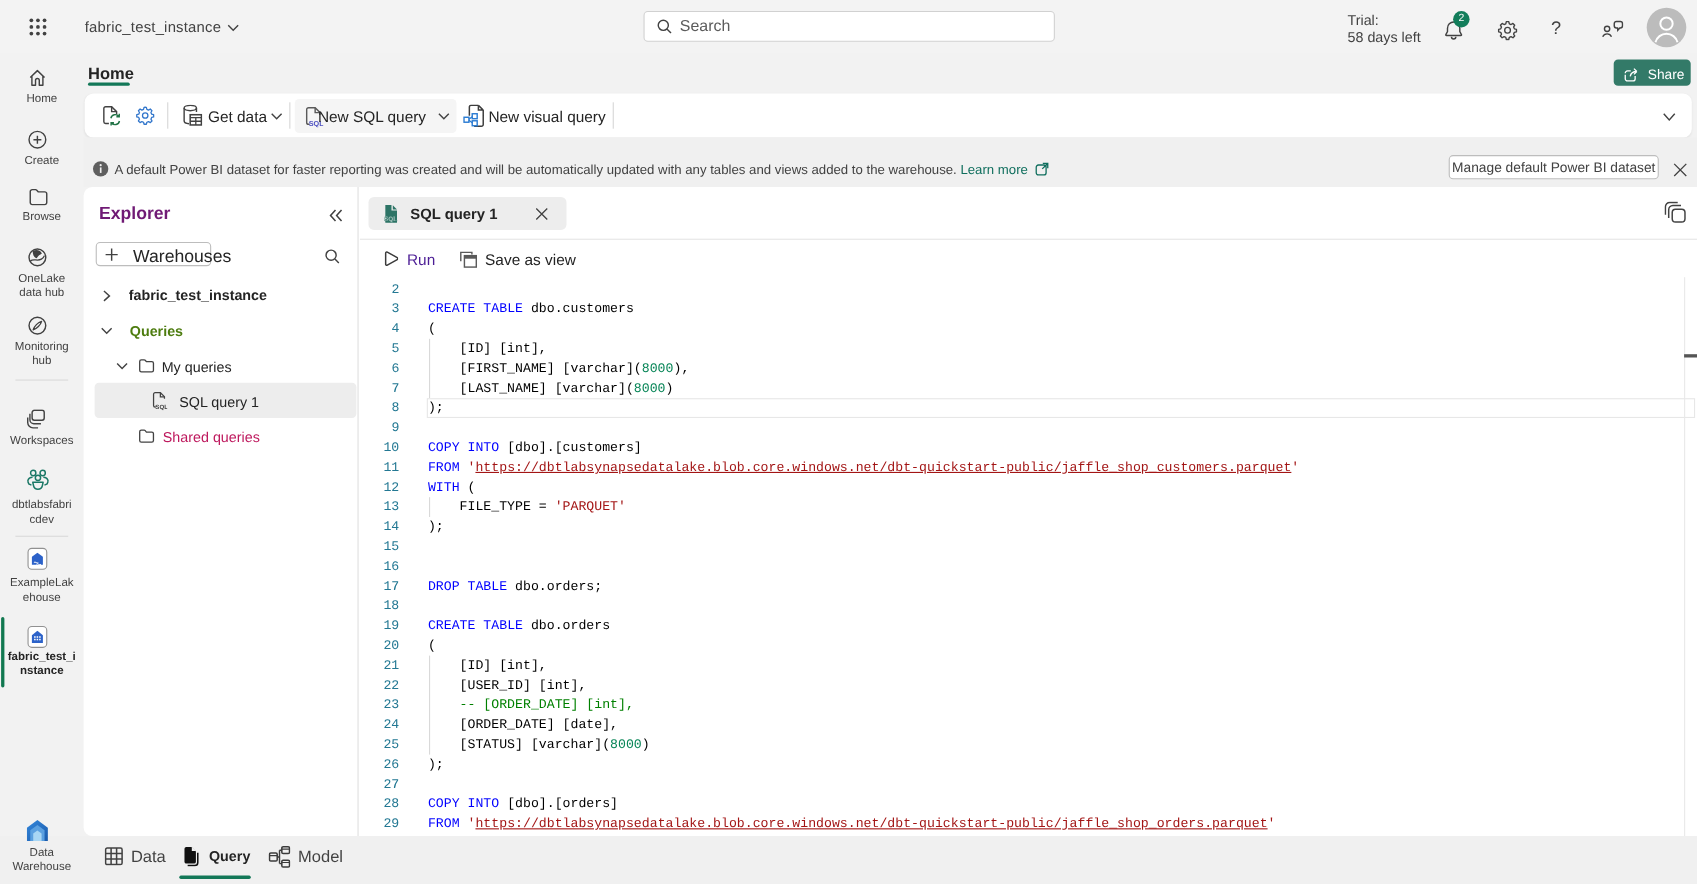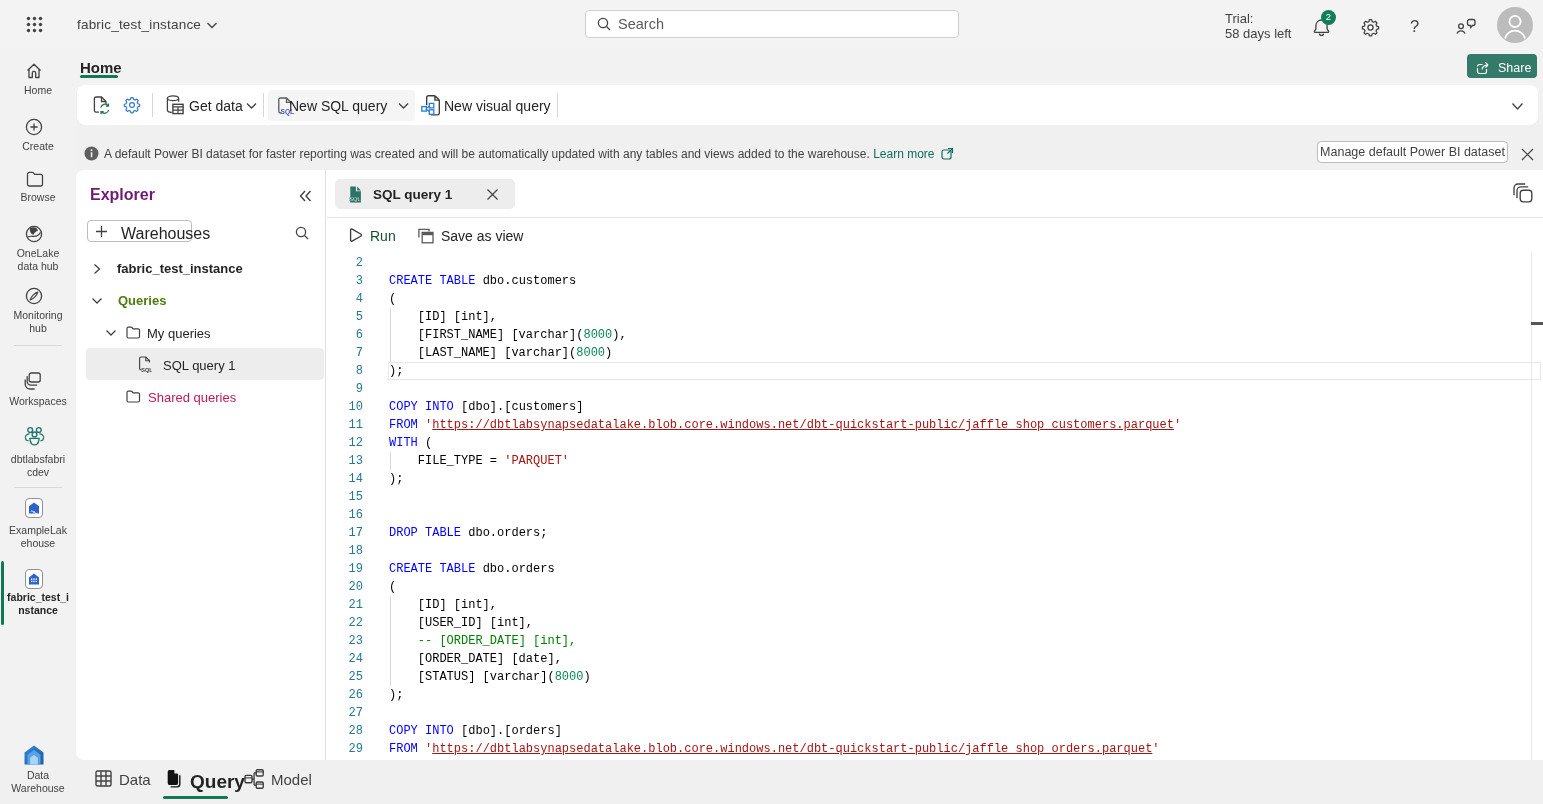--- a/index.html
+++ b/index.html
@@ -284,21 +284,21 @@
   <svg class="abs" style="left:1186px;top:13px" width="20" height="20" viewBox="0 0 20 20">
       <rect x="7.2" y="7.2" width="11.6" height="11.6" rx="3" fill="none" stroke="#424242" stroke-width="1.35"></rect>
       <path d="M4 15.2 V7.8 A3.9 3.9 0 0 1 7.8 3.9 H15.2" fill="none" stroke="#424242" stroke-width="1.35"></path>
       <path d="M1 12.2 V4.9 A3.9 3.9 0 0 1 4.9 1 H12.2" fill="none" stroke="#424242" stroke-width="1.35"></path>
     </svg>
   <div class="abs" style="left:0;top:47px;width:1216px;height:1px;background:#e5e5e5"></div>
 
   <svg class="abs" style="left:22px;top:58px" width="13" height="16" viewBox="0 0 13 16">
       <path d="M1.6 2 a1 1 0 0 1 1.5-.87 l9 5.1 a1 1 0 0 1 0 1.74 l-9 5.1 A1 1 0 0 1 1.6 12.2 z" fill="none" stroke="#3b3b3b" stroke-width="1.35"></path>
     </svg>
-  <div class="abs" style="left:43px;top:58px;font-size:14px;color:#14532d">Run</div>
+  <div class="abs" style="left:43px;top:58px;font-size:14px;color:#4c1d95">Run</div>
   <svg class="abs" style="left:91px;top:58px" width="16" height="16" viewBox="0 0 16 16">
       <path d="M.9 9.6 V1.4 H11 V3.4" fill="none" stroke="#5a5a5a" stroke-width="1.3"></path>
       <rect x="4.2" y="4.4" width="10.8" height="10.4" fill="none" stroke="#5a5a5a" stroke-width="1.3"></rect>
       <rect x="4.2" y="4.4" width="10.8" height="2.8" fill="#5a5a5a"></rect>
     </svg>
   <div class="abs" style="left:114px;top:58px;font-size:14px;color:#242424">Save as view</div>
 
   <div class="abs mono" style="left:0px;top:84px;width:36px;text-align:right;color:#237893">2
 3
 4
@@ -368,21 +368,21 @@
 <svg class="abs" style="left:95px;top:770px" width="17" height="17" viewBox="0 0 17 17">
     <rect x="1" y="1" width="15" height="15" rx="1.5" fill="none" stroke="#424242" stroke-width="1.4"></rect>
     <path d="M1 6 H16 M1 11 H16 M6 1 V16 M11 1 V16" stroke="#424242" stroke-width="1.4"></path>
   </svg>
 <div class="abs" style="left:119px;top:771px;font-size:15px;color:#424242">Data</div>
 <svg class="abs" style="left:166px;top:769px" width="16" height="19" viewBox="0 0 16 19">
     <path d="M1.7 2.7 A1.7 1.7 0 0 1 3.4 1 H8.1 L12.1 5 V14.3 a1.7 1.7 0 0 1 -1.7 1.7 H3.4 a1.7 1.7 0 0 1 -1.7 -1.7 Z" fill="#111"></path>
     <path d="M8.4 .9 V4.6 H12.1 Z" fill="#f0f0f0"></path>
     <path d="M13.8 6.2 v8.9 a2.8 2.8 0 0 1 -2.8 2.8 H4.6" fill="none" stroke="#111" stroke-width="1.4"></path>
   </svg>
-<div class="abs" style="left:190px;top:771px;font-size:19px;font-weight:700;color:#242424">Query</div>
+<div class="abs" style="left:190px;top:771px;font-size:13px;font-weight:700;color:#242424">Query</div>
 <div class="abs" style="left:163px;top:796px;width:65px;height:2.5px;background:#137858;border-radius:2px"></div>
 <svg class="abs" style="left:244px;top:769px" width="20" height="20" viewBox="0 0 20 20">
     <rect x="1" y="6.4" width="7" height="7.4" rx="1.2" fill="none" stroke="#3b3b3b" stroke-width="1.4"></rect>
     <path d="M1 8.9 H8" stroke="#3b3b3b" stroke-width="1.1"></path>
     <rect x="12.2" y=".8" width="7" height="6.2" rx="1.2" fill="none" stroke="#3b3b3b" stroke-width="1.4"></rect>
     <path d="M12.2 2.9 H19.2" stroke="#3b3b3b" stroke-width="1.1"></path>
     <rect x="12.2" y="13" width="7" height="6.2" rx="1.2" fill="none" stroke="#3b3b3b" stroke-width="1.4"></rect>
     <path d="M12.2 15.1 H19.2" stroke="#3b3b3b" stroke-width="1.1"></path>
     <path d="M8 10.1 h2.1 M10.1 3.9 V16.1 M10.1 3.9 h2.1 M10.1 16.1 h2.1" fill="none" stroke="#3b3b3b" stroke-width="1.3"></path>
   </svg>

